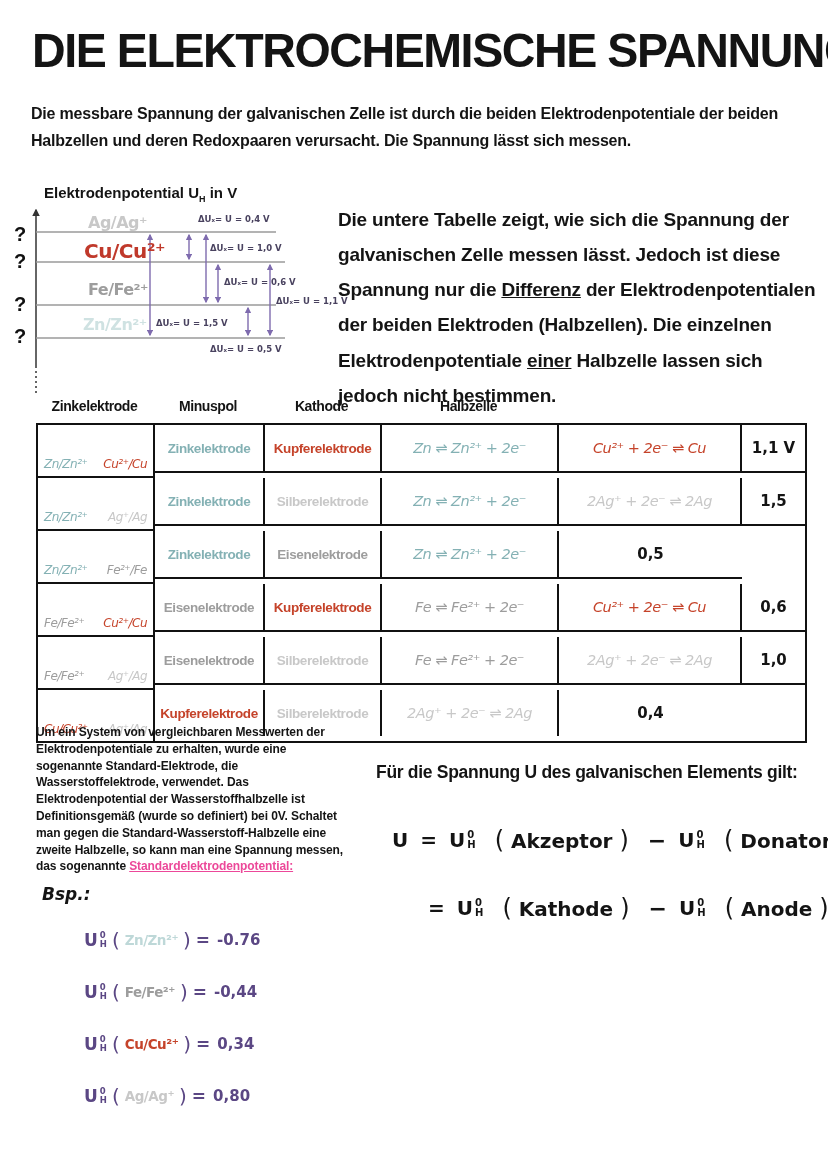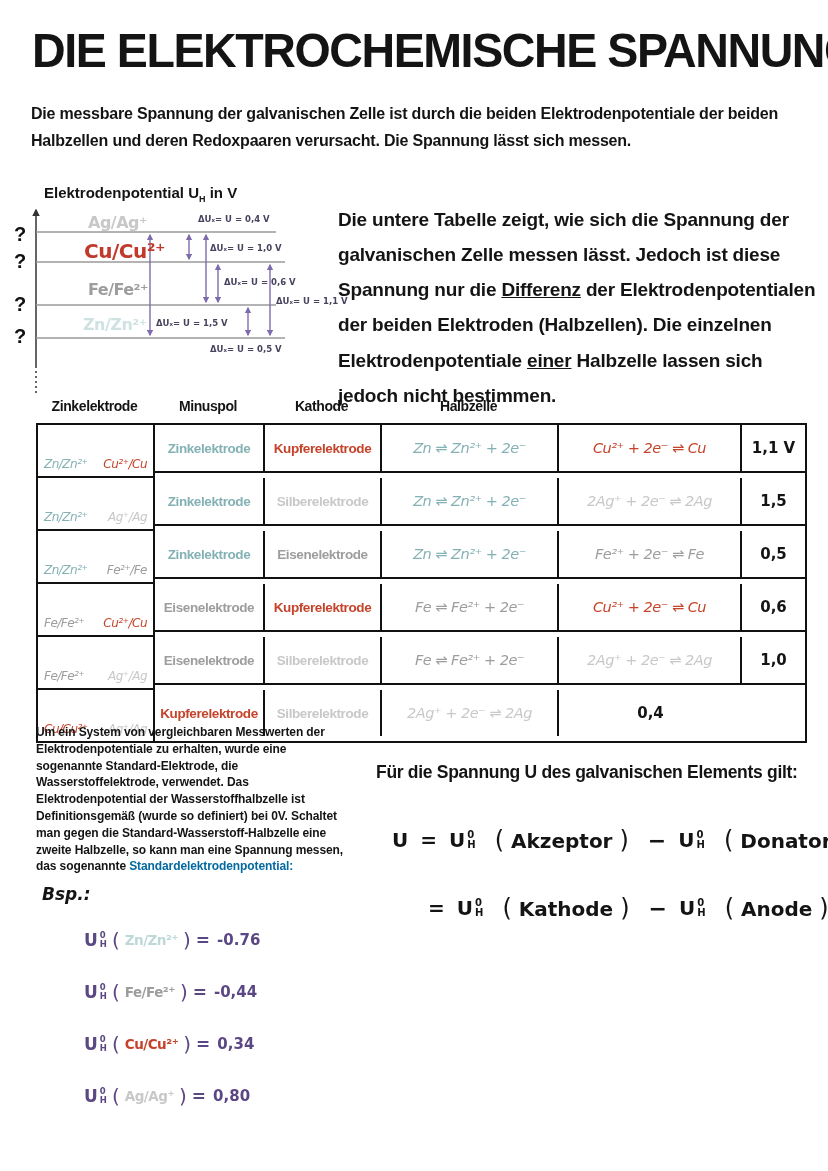--- a/index.html
+++ b/index.html
@@ -36,21 +36,21 @@
   .trow:last-child .tc{border-bottom:none;}
   .tc.zell{justify-content:space-between;align-items:flex-end;padding:0 6px 5px 6px;
            font-size:12px;font-style:italic;font-family:"DejaVu Sans",sans-serif;letter-spacing:-0.5px;}
   .tc.elect{font-weight:bold;font-size:13.5px;letter-spacing:-0.4px;}
   .tc.eq{font-size:14.5px;font-style:italic;font-family:"DejaVu Sans",sans-serif;letter-spacing:-0.5px;}
   .tc.volt{font-weight:bold;font-size:15px;font-family:"DejaVu Sans",sans-serif;}
 
   
   .stdnote{position:absolute;left:36px;top:724px;width:318px;margin:0;font-size:12px;
            font-weight:bold;line-height:1.4;letter-spacing:-0.1px;}
-  .hl{color:#0369a1;}
+  .hl{color:#ec4899;text-decoration:underline;}
   .bsp{position:absolute;left:42px;top:884px;font-size:17px;font-weight:bold;font-style:italic;
        font-family:"DejaVu Sans",sans-serif;}
 
   
   .uhsym{display:inline-flex;align-items:center;font-weight:bold;}
   .stk{display:inline-flex;flex-direction:column;align-items:flex-start;margin-left:2px;line-height:1;}
   .stk span{font-size:0.5em;line-height:1.05;}
 
   
   .exline{position:absolute;left:84px;display:flex;align-items:center;gap:5px;
@@ -158,21 +158,20 @@
       </div>
 
       <div class="trow">
         <div class="tc zell">
             <span style="color: rgb(132, 177, 180);">Zn/Zn²⁺</span>
             <span style="color: rgb(157, 157, 157);">Fe²⁺/Fe</span>
           </div>
         <div class="tc elect" style="color: rgb(132, 177, 180);">Zinkelektrode</div>
         <div class="tc elect" style="color: rgb(157, 157, 157);">Eisenelektrode</div>
         <div class="tc eq" style="color: rgb(132, 177, 180);">Zn ⇌ Zn²⁺ + 2e⁻</div>
-        <div class="tc eq" style="color: rgb(157, 157, 157);">Fe²⁺ + 2e⁻ ⇌ Fe</div>
         <div class="tc volt">0,5</div>
       </div>
 
       <div class="trow">
         <div class="tc zell">
             <span style="color: rgb(157, 157, 157);">Fe/Fe²⁺</span>
             <span style="color: rgb(197, 67, 42);">Cu²⁺/Cu</span>
           </div>
         <div class="tc elect" style="color: rgb(157, 157, 157);">Eisenelektrode</div>
         <div class="tc elect" style="color: rgb(197, 67, 42);">Kupferelektrode</div>

